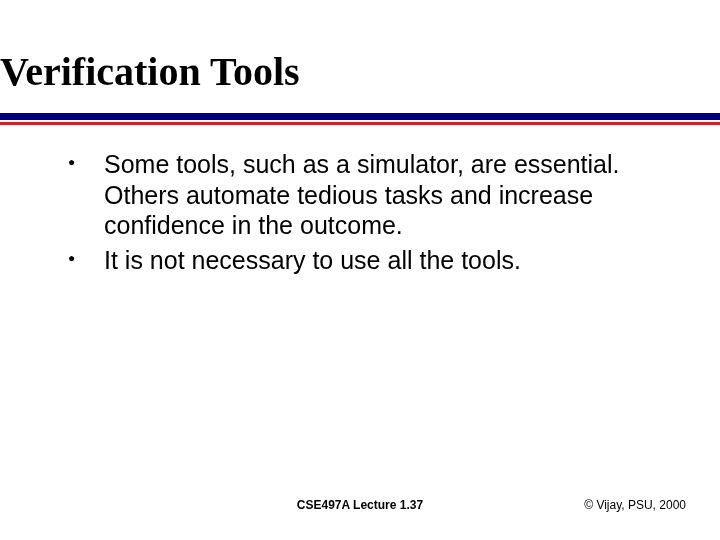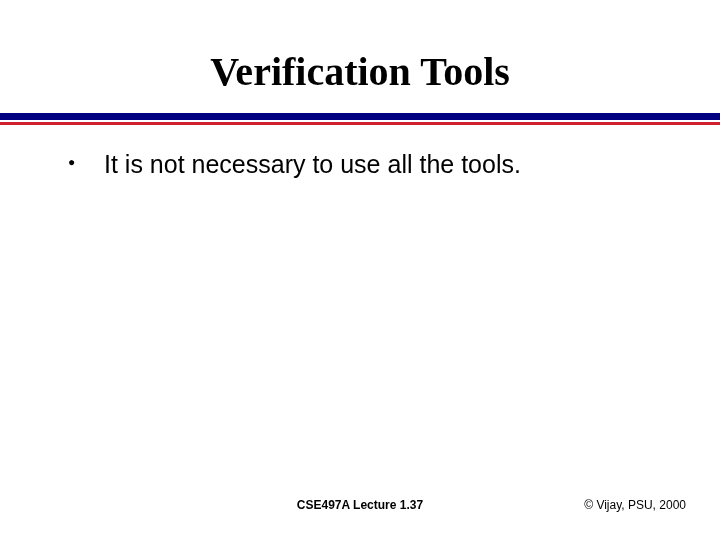--- a/index.html
+++ b/index.html
@@ -18,21 +18,20 @@
     .slide {
       width: 100%;
       height: 100%;
       position: relative;
       padding: 0;
     }
     .title {
       font-family: "Times New Roman", Times, serif;
       font-weight: bold;
       font-size: 40px;
-      text-align: center;
       color: #000000;
       padding-top: 48px;
       padding-bottom: 18px;
     }
     .divider {
       width: 100%;
       display: block;
     }
     .divider-line1 {
       height: 7px;
@@ -98,20 +97,21 @@
 
   <h1 class="title">Verification Tools</h1>
 
   <div class="divider">
     <div class="divider-line1"></div>
     <div class="divider-line2"></div>
   </div>
 
   <div class="content">
     <ul class="bullets">
+      <li>Some tools, such as a simulator, are essential. Others automate tedious tasks and increase confidence in the outcome.</li>
       <li>It is not necessary to use all the tools.</li>
     </ul>
   </div>
 
   <div class="footer">
     <div class="footer-center">CSE497A Lecture 1.37</div>
     <div class="footer-right">© Vijay, PSU, 2000</div>
   </div>
 
 </div>

